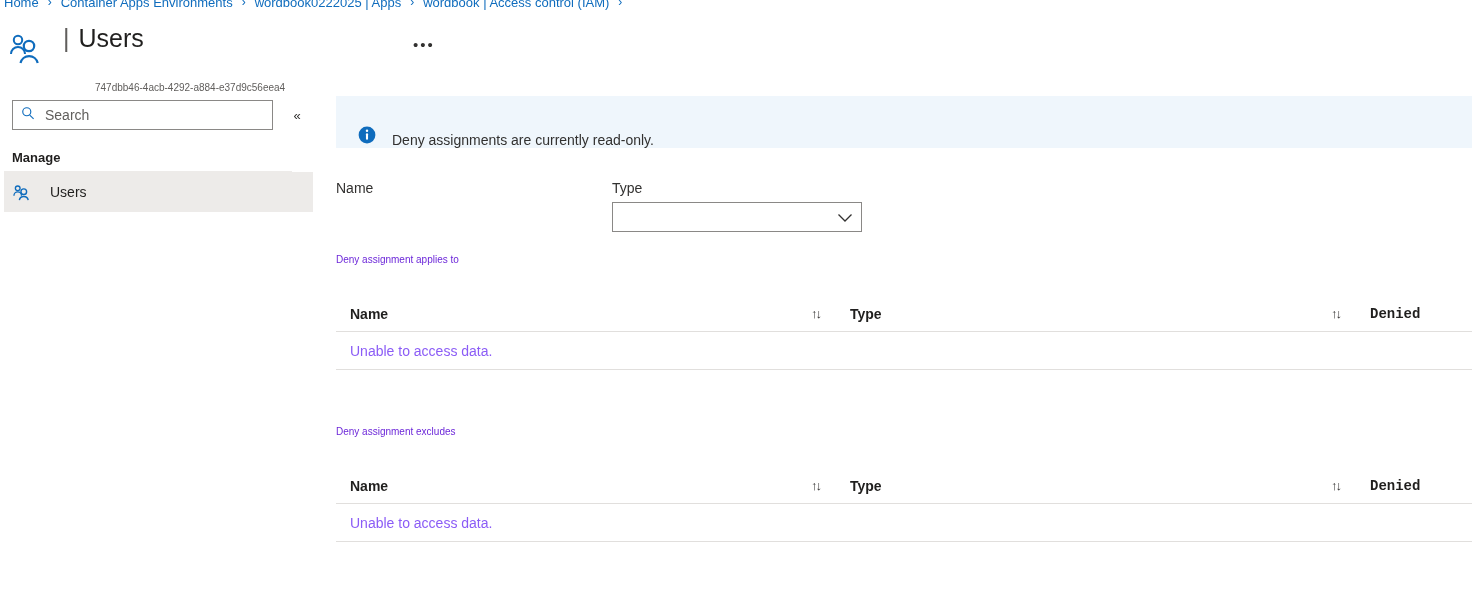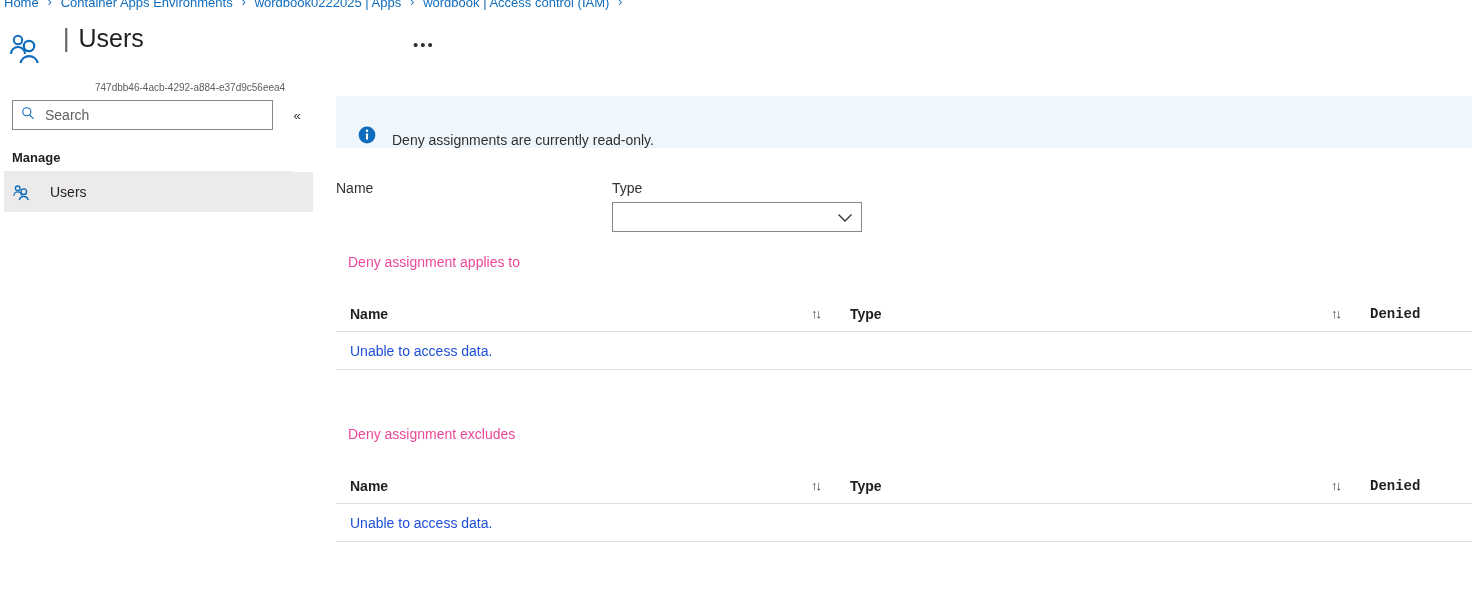--- a/index.html
+++ b/index.html
@@ -227,23 +227,22 @@
     cursor: pointer;
   }
   .chevron {
     position: absolute;
     right: 9px; top: 8px;
     pointer-events: none;
   }
 
   .section-label {
     position: absolute;
-    font-size: 14px;
-    color: #ec4899;
-    margin-left: 12px;
+    font-size: 10px;
+    color: #6d28d9;
   }
 
   .tbl {
     position: absolute;
     left: 23px;
     width: 1136px;
   }
   .tbl-head {
     height: 36px;
     display: flex;
@@ -268,21 +267,21 @@
     font-size: 13px;
     letter-spacing: -2px;
     cursor: pointer;
   }
   .tbl-row {
     height: 38px;
     display: flex;
     align-items: center;
     border-bottom: 1px solid #e1dfdd;
     font-size: 14px;
-    color: #1d4ed8;
+    color: #8b5cf6;
     padding-left: 14px;
   }
 </style>
 </head>
 <body>
 
 <div class="breadcrumb">
   <span class="crumb home">Home</span>
   <span class="crumb-sep">›</span>
   <span class="crumb">Container Apps Environments</span>

